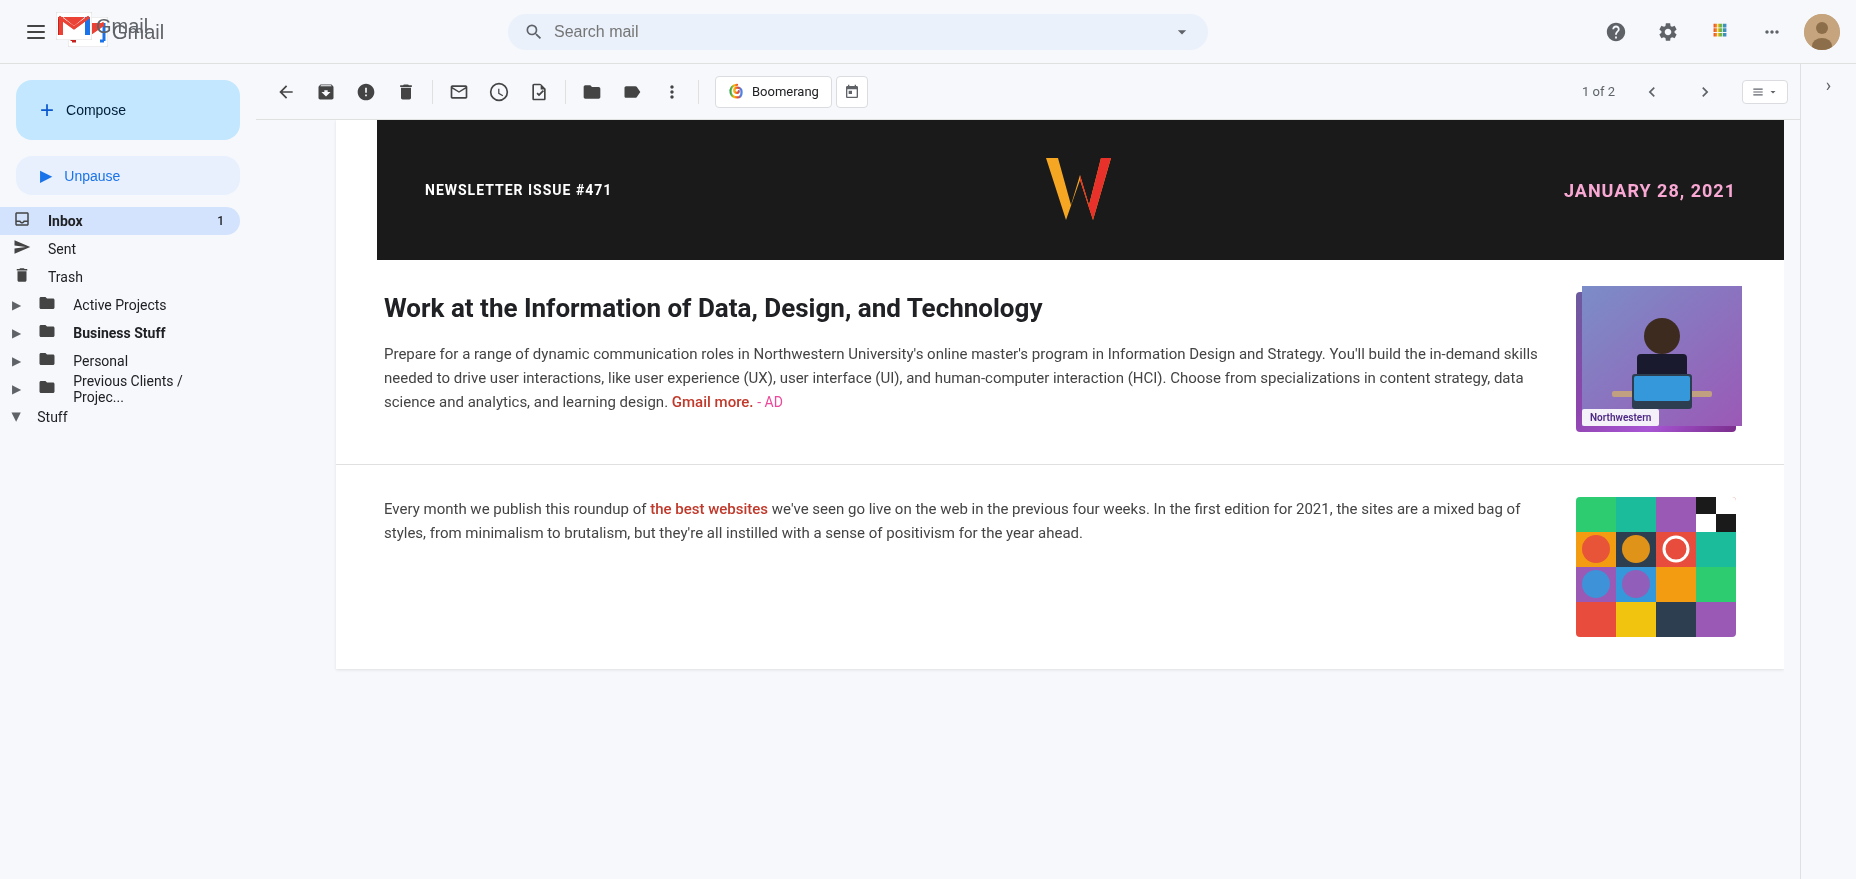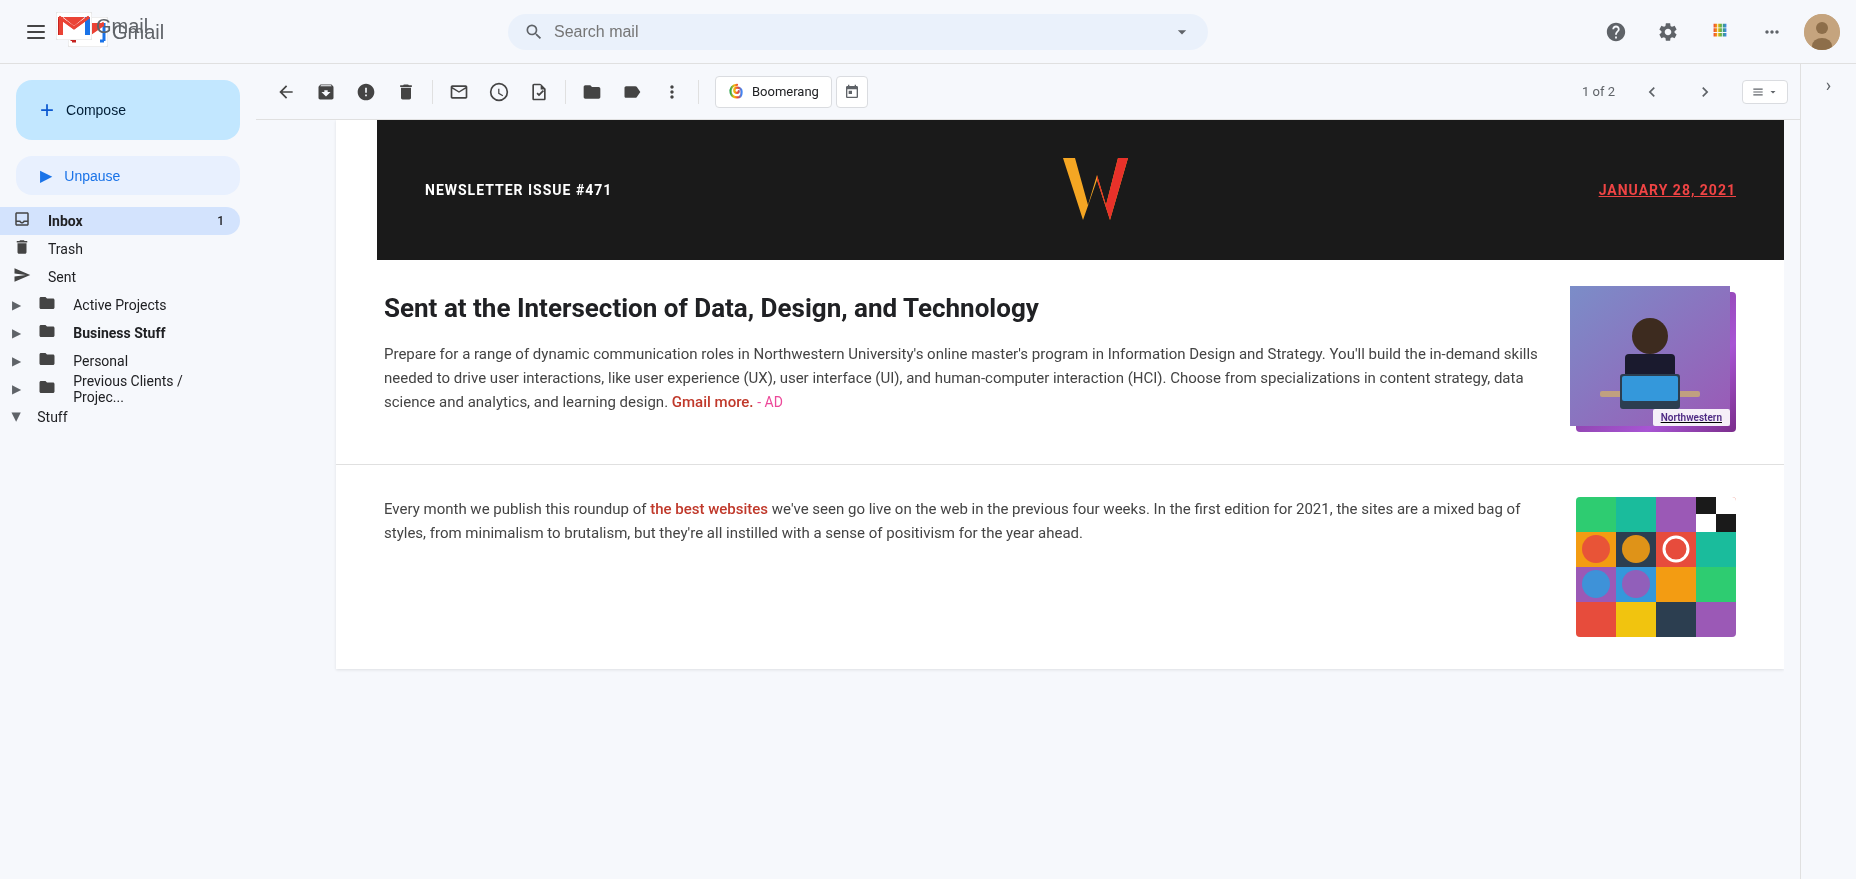--- a/index.html
+++ b/index.html
@@ -256,25 +256,24 @@
       color: white;
       font-size: 14px;
       font-weight: 700;
       letter-spacing: 1px;
     }
     .newsletter-logo {
       display: flex;
       align-items: center;
     }
     .newsletter-date {
-      color: #ef4444;
-      font-size: 14px;
+      color: #f9a8d4;
+      font-size: 18px;
       font-weight: 700;
       letter-spacing: 1px;
-      text-decoration: underline;
     }
 
     
     .article-section {
       padding: 32px 48px;
       border-bottom: 1px solid #e0e0e0;
       display: flex;
       gap: 24px;
       align-items: flex-start;
     }
@@ -299,23 +298,22 @@
       flex-shrink: 0;
       overflow: hidden;
       border-radius: 4px;
     }
     .article-image-placeholder {
       width: 100%;
       height: 100%;
       background: linear-gradient(135deg, #6b5b9e 0%, #8e44ad 40%, #a855d4 70%, #7b2d8b 100%);
       display: flex;
       align-items: flex-end;
-      justify-content: flex-end;
+      justify-content: flex-start;
       padding: 6px;
-      text-decoration: underline;
     }
     .northwestern-badge {
       background: rgba(255,255,255,0.9);
       padding: 3px 8px;
       font-size: 10px;
       font-weight: 600;
       color: #4e2a84;
       border-radius: 2px;
     }
 
@@ -460,33 +458,33 @@
           <path d="M19 3H5c-1.1 0-2 .9-2 2v14c0 1.1.9 2 2 2h14c1.1 0 2-.9 2-2V5c0-1.1-.9-2-2-2zm0 16H5v-3h3.56c.69 1.19 1.97 2 3.45 2s2.75-.81 3.45-2H19v3zm0-5h-4.99c0 1.1-.9 1.99-2 1.99S10 15.1 10 14H5V5h14v9z"></path>
         </svg>
       </span>
       <span class="label">Inbox</span>
       <span class="badge">1</span>
     </div>
 
     <div class="nav-item">
       <span class="icon">
         <svg width="18" height="18" viewBox="0 0 24 24" fill="#444">
-          <path d="M6 19c0 1.1.9 2 2 2h8c1.1 0 2-.9 2-2V7H6v12zM19 4h-3.5l-1-1h-5l-1 1H5v2h14V4z"></path>
+          <path d="M2.01 21L23 12 2.01 3 2 10l15 2-15 2z"></path>
         </svg>
       </span>
-      <span class="label">Trash</span>
+      <span class="label">Sent</span>
     </div>
 
     <div class="nav-item">
       <span class="icon">
         <svg width="18" height="18" viewBox="0 0 24 24" fill="#444">
-          <path d="M2.01 21L23 12 2.01 3 2 10l15 2-15 2z"></path>
+          <path d="M6 19c0 1.1.9 2 2 2h8c1.1 0 2-.9 2-2V7H6v12zM19 4h-3.5l-1-1h-5l-1 1H5v2h14V4z"></path>
         </svg>
       </span>
-      <span class="label">Sent</span>
+      <span class="label">Trash</span>
     </div>
 
     <div class="nav-item">
       <span class="folder-arrow">▶</span>
       <span class="icon">
         <svg width="18" height="18" viewBox="0 0 24 24" fill="#444">
           <path d="M10 4H4c-1.1 0-1.99.9-1.99 2L2 18c0 1.1.9 2 2 2h16c1.1 0 2-.9 2-2V8c0-1.1-.9-2-2-2h-8l-2-2z"></path>
         </svg>
       </span>
       <span class="label">Active Projects</span>
@@ -653,21 +651,21 @@
                   <path d="M42 25 L51 55 L63 8 L73 8 L55 70 L42 30 Z" fill="#E8312A"></path>
                 </g>
               </svg>
             </div>
 
             <span class="newsletter-date">JANUARY 28, 2021</span>
           </div>
 
           <div class="article-section">
             <div class="article-text">
-              <h2 class="article-title">Sent at the Intersection of Data, Design, and Technology</h2>
+              <h2 class="article-title">Work at the Information of Data, Design, and Technology</h2>
               <p class="article-body">
                 <span>Prepare for a range of dynamic communication roles in Northwestern University's online master's program in Information Design and Strategy. You'll build the in-demand skills needed to drive user interactions, like user experience (UX), user interface (UI), and human-computer interaction (HCI). Choose from specializations in content strategy, data science and analytics, and learning design.</span>
                 <a class="article-link" href="#">Gmail more.</a>
                 <span class="article-ad">- AD</span>
               </p>
             </div>
             <div class="article-image">
               <div class="article-image-placeholder">
 
                 <svg width="160" height="140" viewBox="0 0 160 140" style="position:absolute;">

